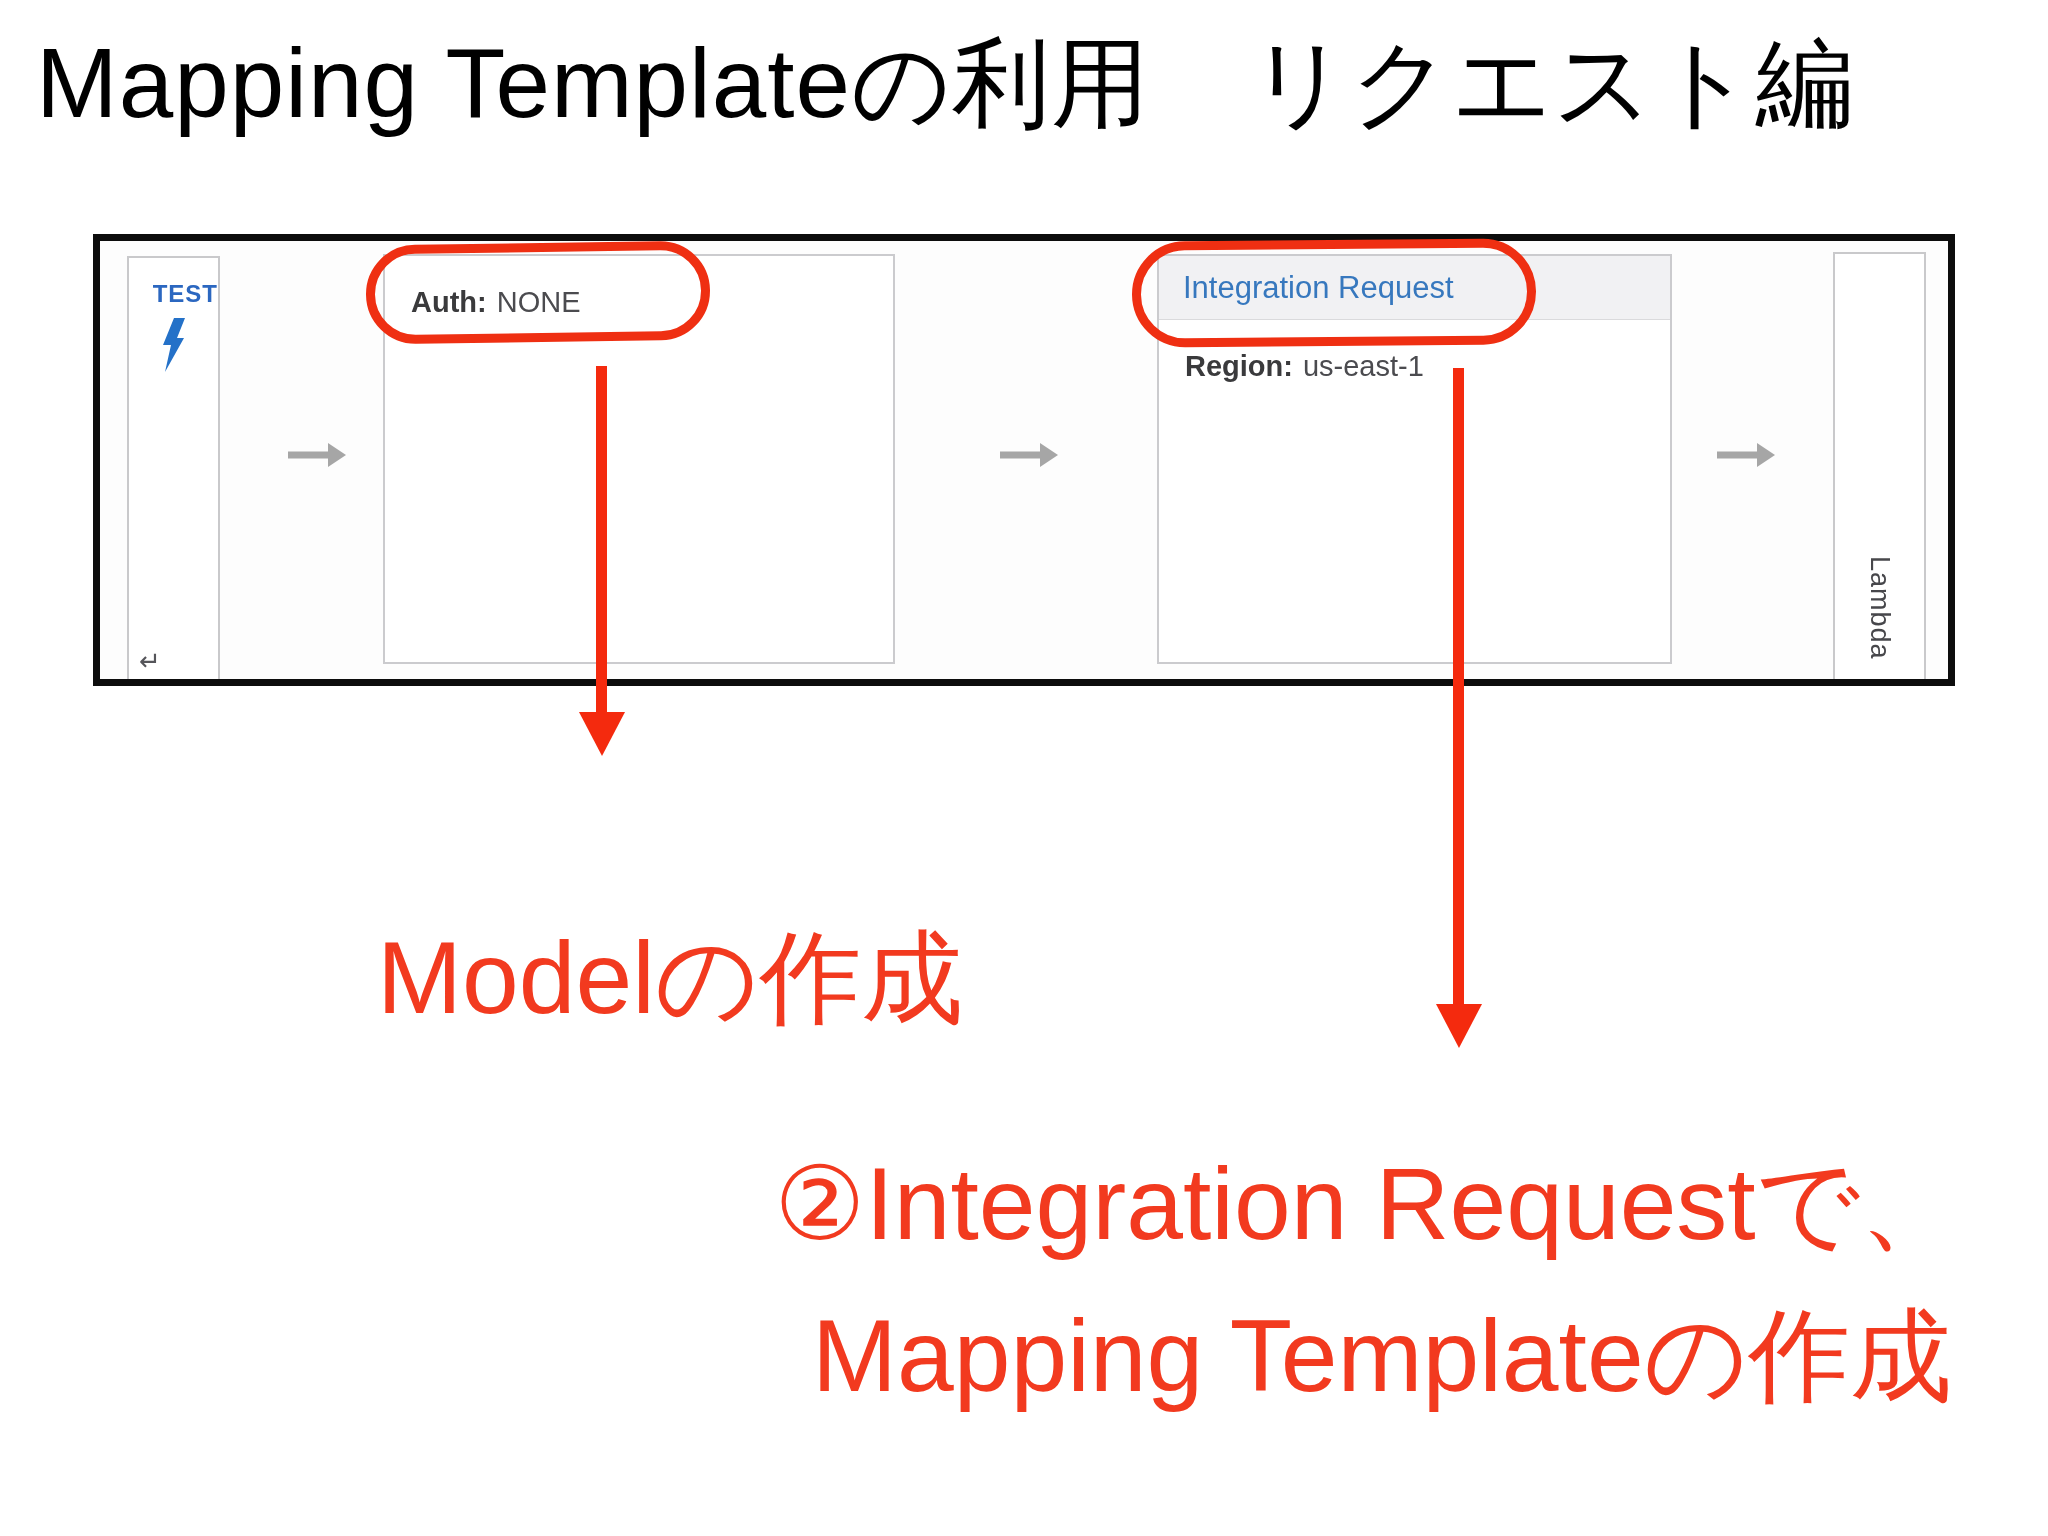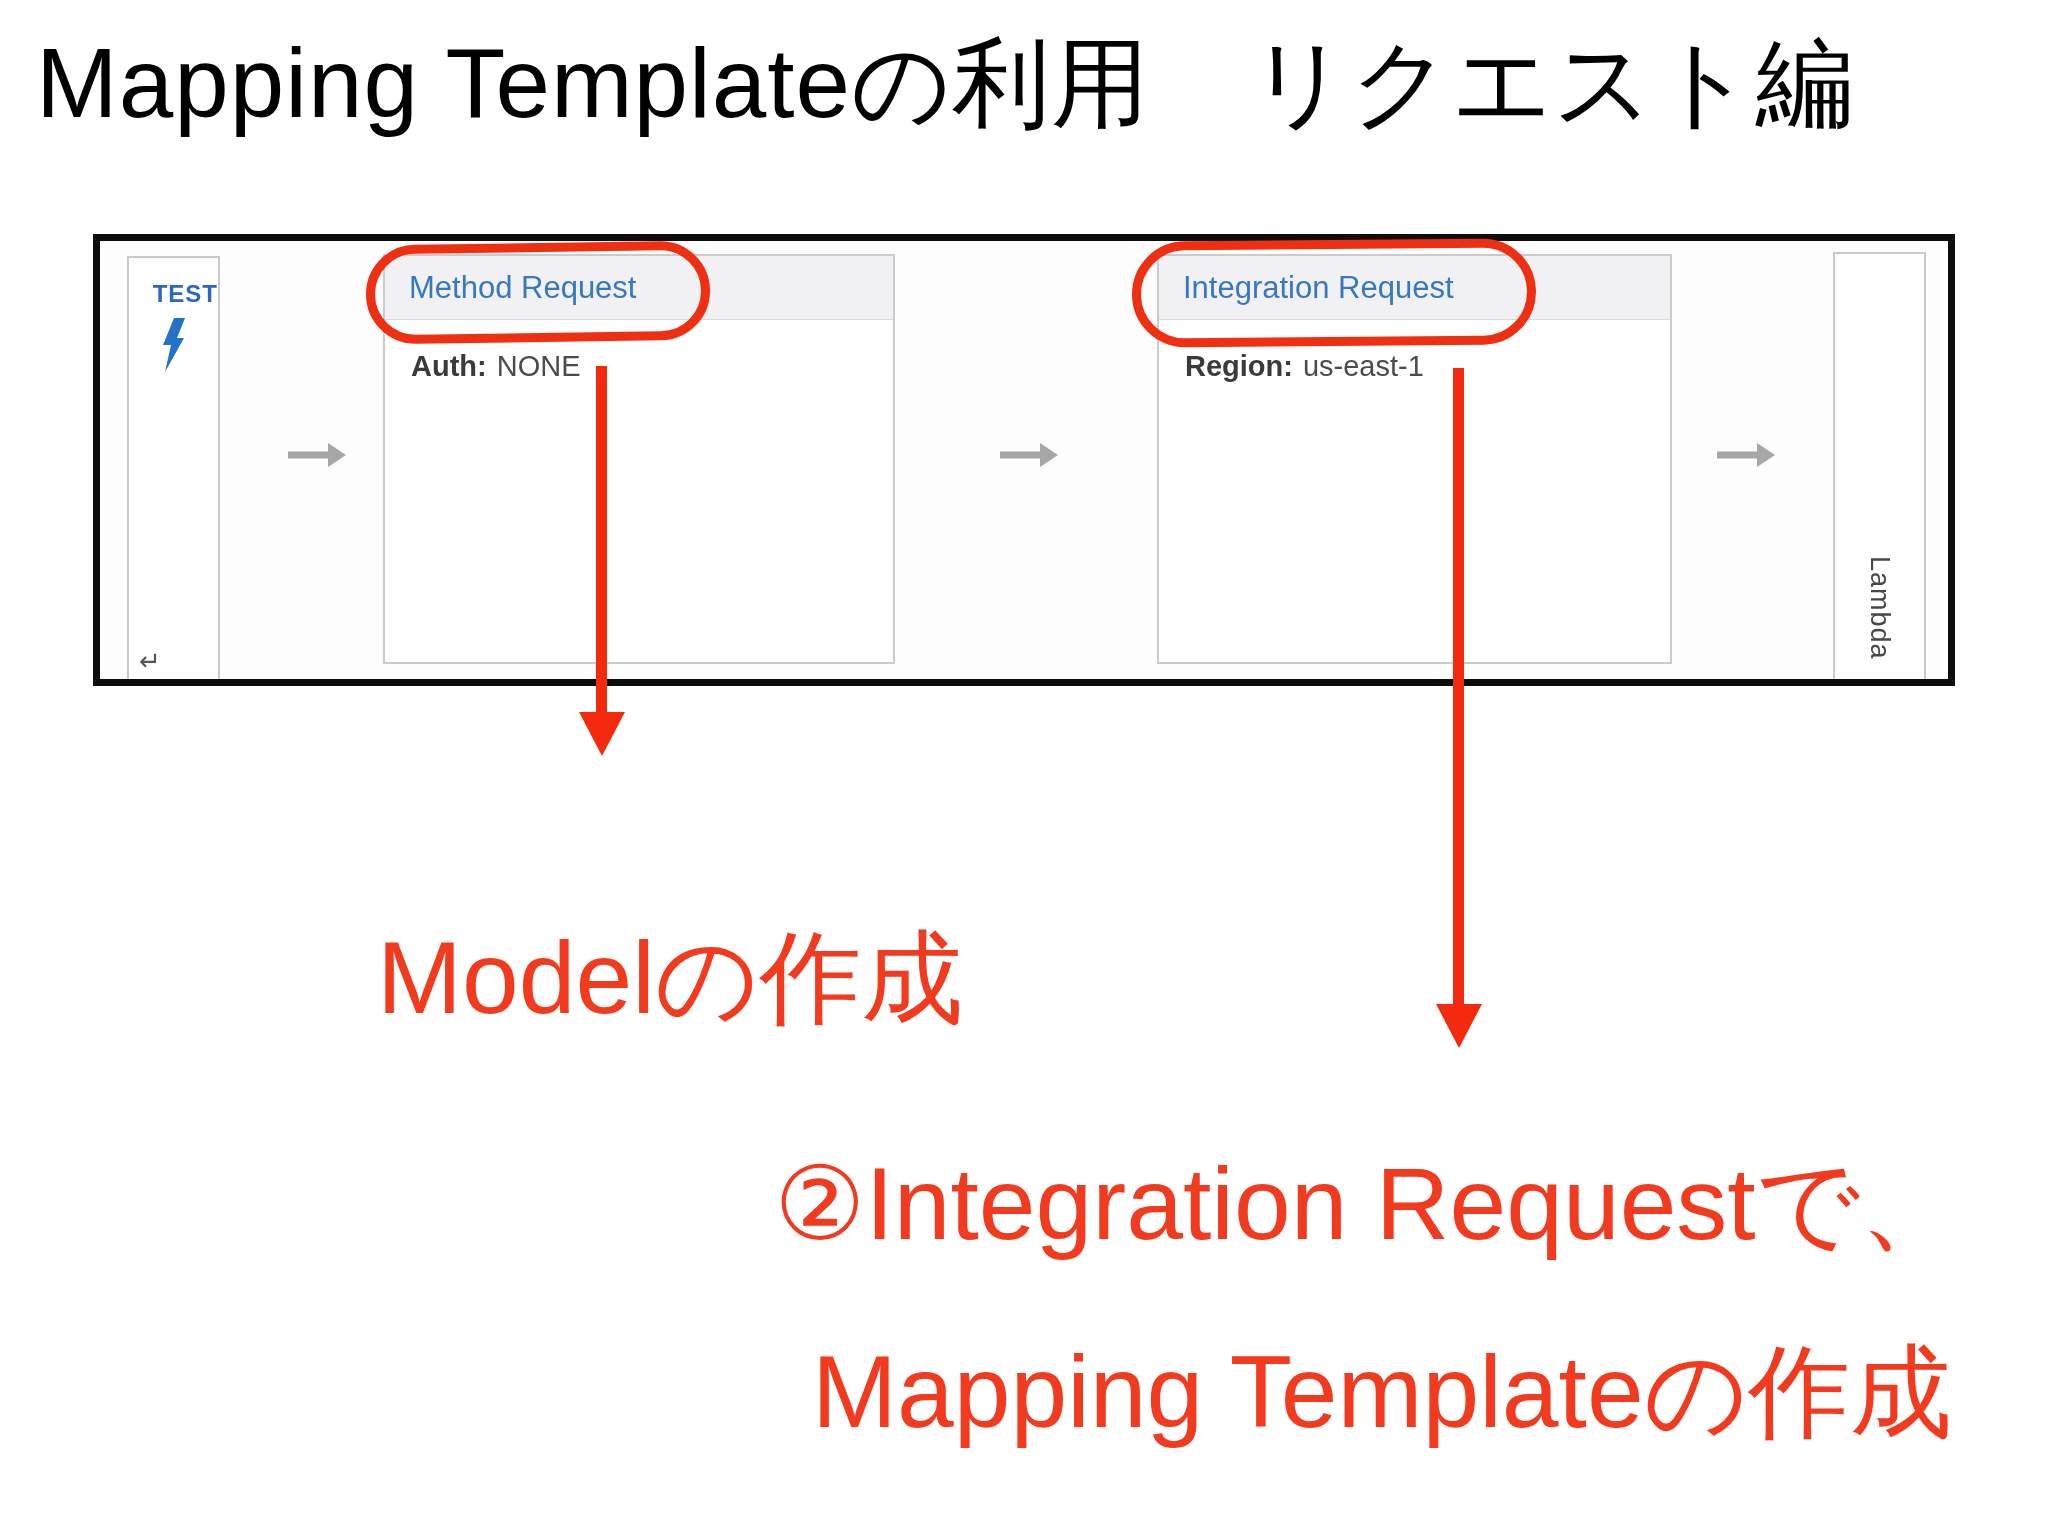--- a/index.html
+++ b/index.html
@@ -64,21 +64,21 @@
   }
   .rhead.r1{left:579px;top:712px;}
   .rhead.r2{left:1436px;top:1004px;}
   .rtext{
     position:absolute;font-size:102px;color:#F23A1F;white-space:nowrap;line-height:1.15;
     font-weight:400;
   }
   .rtext.s1a{left:119px;top:788px;}
   .rtext.s1b{left:377px;top:920px;}
   .rtext.s2a{left:774px;top:1146px;}
-  .rtext.s2b{left:812px;top:1298px;margin-top:36px;}
+  .rtext.s2b{left:812px;top:1298px;}
 </style>
 </head>
 <body>
 
 <div class="slide">
 
   <div class="page-title">Mapping Templateの利用　リクエスト編</div>
 
   <div class="frame">
 
@@ -89,21 +89,20 @@
       </svg>
       <div class="return-glyph">↵</div>
     </div>
 
     <svg class="garrow a1" width="58" height="28" viewBox="0 0 58 28">
       <rect x="0" y="10.5" width="40" height="7" fill="#A6A6A6"></rect>
       <polygon points="40,2 58,14 40,26" fill="#A6A6A6"></polygon>
     </svg>
 
     <div class="panel method">
-      <div class="phead">Method Request</div>
       <div class="pbody">
         <div class="field">
           <span class="flabel">Auth:</span><span class="fvalue">NONE</span>
         </div>
       </div>
     </div>
 
     <svg class="garrow a2" width="58" height="28" viewBox="0 0 58 28">
       <rect x="0" y="10.5" width="40" height="7" fill="#A6A6A6"></rect>
       <polygon points="40,2 58,14 40,26" fill="#A6A6A6"></polygon>

